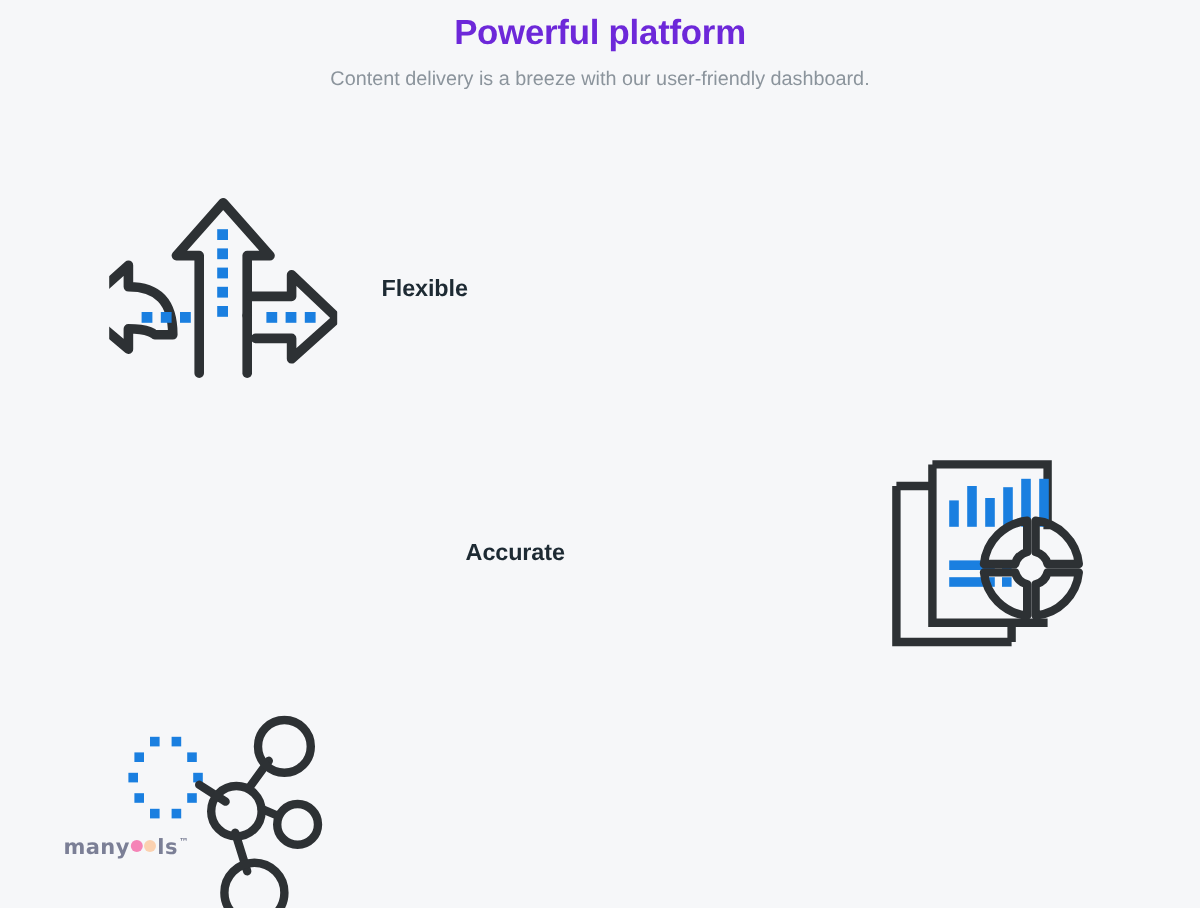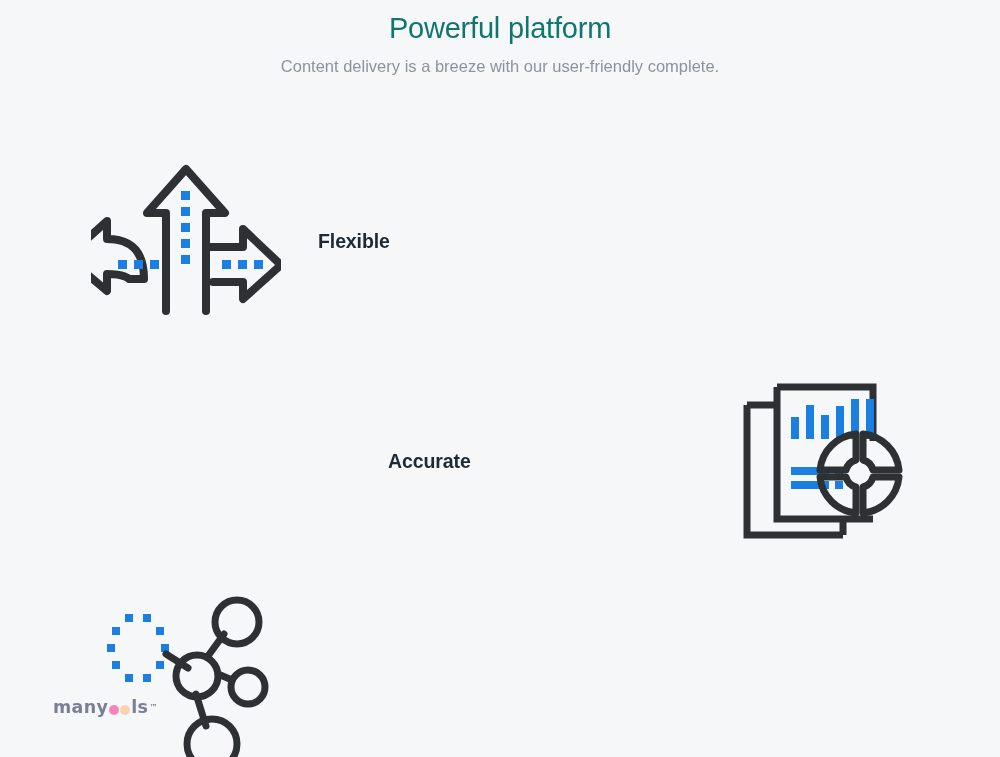--- a/index.html
+++ b/index.html
@@ -16,23 +16,23 @@
     position: relative;
   }
 
   
   .page-header {
     text-align: center;
     padding-top: 9px;
   }
   .page-title {
     font-size: 29px;
-    font-weight: 400;
+    font-weight: 700;
     letter-spacing: -0.2px;
-    color: #0f766e;
+    color: #6d28d9;
     line-height: 38px;
   }
   .page-subtitle {
     font-size: 16.5px;
     font-weight: 400;
     color: #8b949c;
     line-height: 26px;
     margin-top: 6px;
   }
 
@@ -87,21 +87,21 @@
   
   .row-3 .feature-icon { margin-left: 48px; }
   .row-3 .feature-text { margin-left: 32px; }
 
   
   .logo {
     position: absolute;
     left: 53px;
     bottom: 40px;
     display: flex;
-    align-items: center;
+    align-items: flex-start;
     font-size: 17.5px;
     font-weight: 700;
     letter-spacing: 0.3px;
     color: #7b7f96;
     font-family: "DejaVu Sans", "Liberation Sans", sans-serif;
     user-select: none;
   }
   .logo-dots {
     display: inline-flex;
     align-items: center;
@@ -121,21 +121,21 @@
     font-weight: 700;
     margin-left: 1px;
     transform: translateY(1px);
   }
 </style>
 </head>
 <body>
 
 <div class="page-header">
   <h1 class="page-title">Powerful platform</h1>
-  <p class="page-subtitle">Content delivery is a breeze with our user-friendly complete.</p>
+  <p class="page-subtitle">Content delivery is a breeze with our user-friendly dashboard.</p>
 </div>
 
 <div class="features">
 
   <div class="feature-row row-1">
     <div class="feature-icon">
       <svg width="190" height="180" viewBox="0 0 190 180" aria-hidden="true">
         <g fill="none" stroke="#2d3134" stroke-width="8" stroke-linejoin="round" stroke-linecap="round">
 
           <path d="M75 160 L75 62 L56 62 L95 18 L134 62 L115 62 L115 112"></path>

